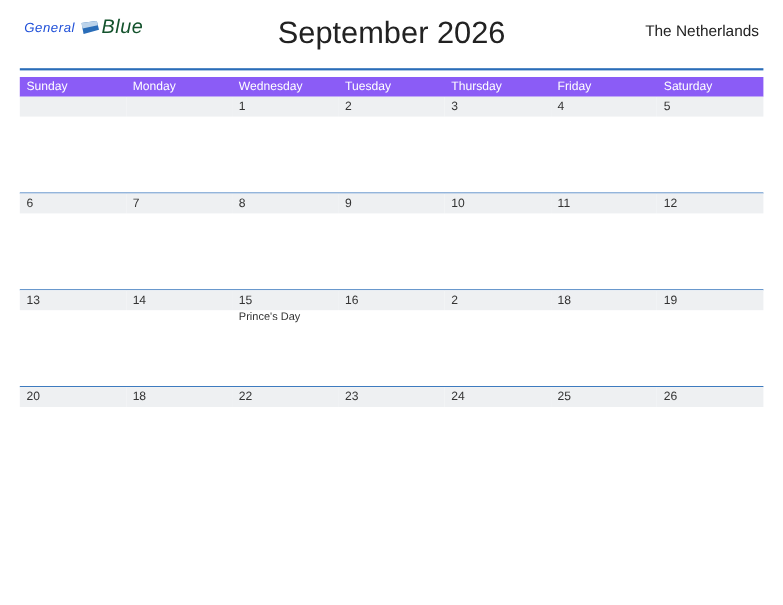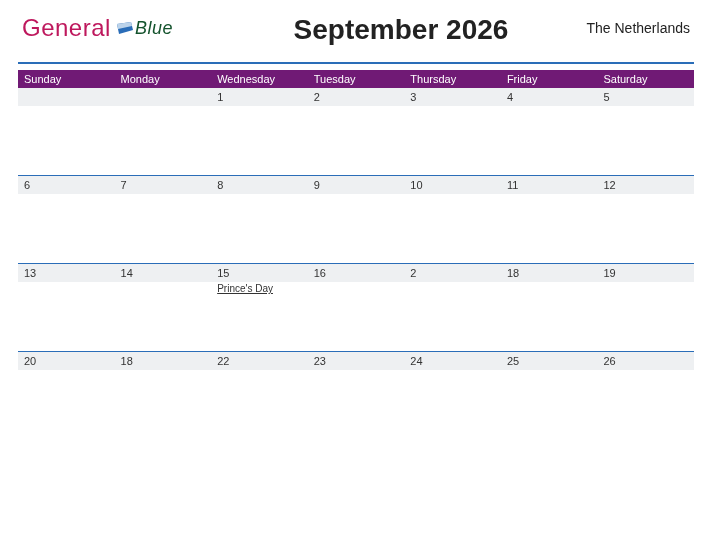--- a/index.html
+++ b/index.html
@@ -1,34 +1,34 @@
 <!DOCTYPE html>
 <html><head>
 <meta charset="utf-8">
 <style>
   * { box-sizing: border-box; margin: 0; padding: 0; }
   html, body { width: 712px; height: 550px; background: #fff; font-family: Arial, Helvetica, sans-serif; }
   .page { padding: 14px 18px 10px 18px; }
   .header { position: relative; height: 46px; }
   .logo { position: absolute; left: 4px; top: 0; display: flex; align-items: center; gap: 4px; }
-  .logo-text1 { font-size: 24px; font-weight: 500; color: #be185d; letter-spacing: .5px; }
+  .logo-text1 { font-size: 12px; font-weight: 500; color: #1d4ed8; font-style: italic; letter-spacing: .5px; }
   .logo-text2 { font-size: 18px; font-weight: 500; color: #14532d; font-style: italic; letter-spacing: .5px; margin-left: -2px; }
   .logo-shape { width: 16px; height: 14px; display: inline-block; margin-left: 2px; margin-bottom: -2px; }
-  .title { position: absolute; left: 50%; top: 0; transform: translateX(-50%); font-size: 28px; font-weight: 700; color: #222; margin-left: 45px; }
+  .title { position: absolute; left: 50%; top: 0; transform: translateX(-50%); font-size: 28px; font-weight: 400; color: #222; }
   .region { position: absolute; right: 4px; top: 6px; font-size: 14px; color: #222; text-align: right; }
   .underline { height: 2px; background: #2a6db8; margin-top: 2px; }
   .calendar { width: 100%; margin-top: 6px; }
-  .dayhead-row { display: flex; background: #701a75; color: #fff; }
+  .dayhead-row { display: flex; background: #8b5cf6; color: #fff; }
   .dayhead { flex: 1; font-size: 11px; padding: 3px 6px; font-weight: 400; }
   .week { display: flex; border-bottom: 1px solid #2a6db8; height: 88px; background: #fff; }
   .week:last-child { border-bottom: none; }
   .cell { flex: 1; position: relative; }
   .datebar { background: #eef0f2; height: 18px; padding: 2px 6px; font-size: 11px; color: #333; display: flex; align-items: center; }
   .cell.blank .datebar { background: #eef0f2; }
-  .holiday { font-size: 10px; color: #333; padding: 1px 6px; line-height: 1.1; text-decoration: underline; }
+  .holiday { font-size: 10px; color: #333; padding: 1px 6px; line-height: 1.1; }
 </style>
 </head>
 <body>
 
 <div class="page">
 
   <div class="header">
     <div class="logo">
       <span class="logo-text1">General</span>
       <span class="logo-shape">

